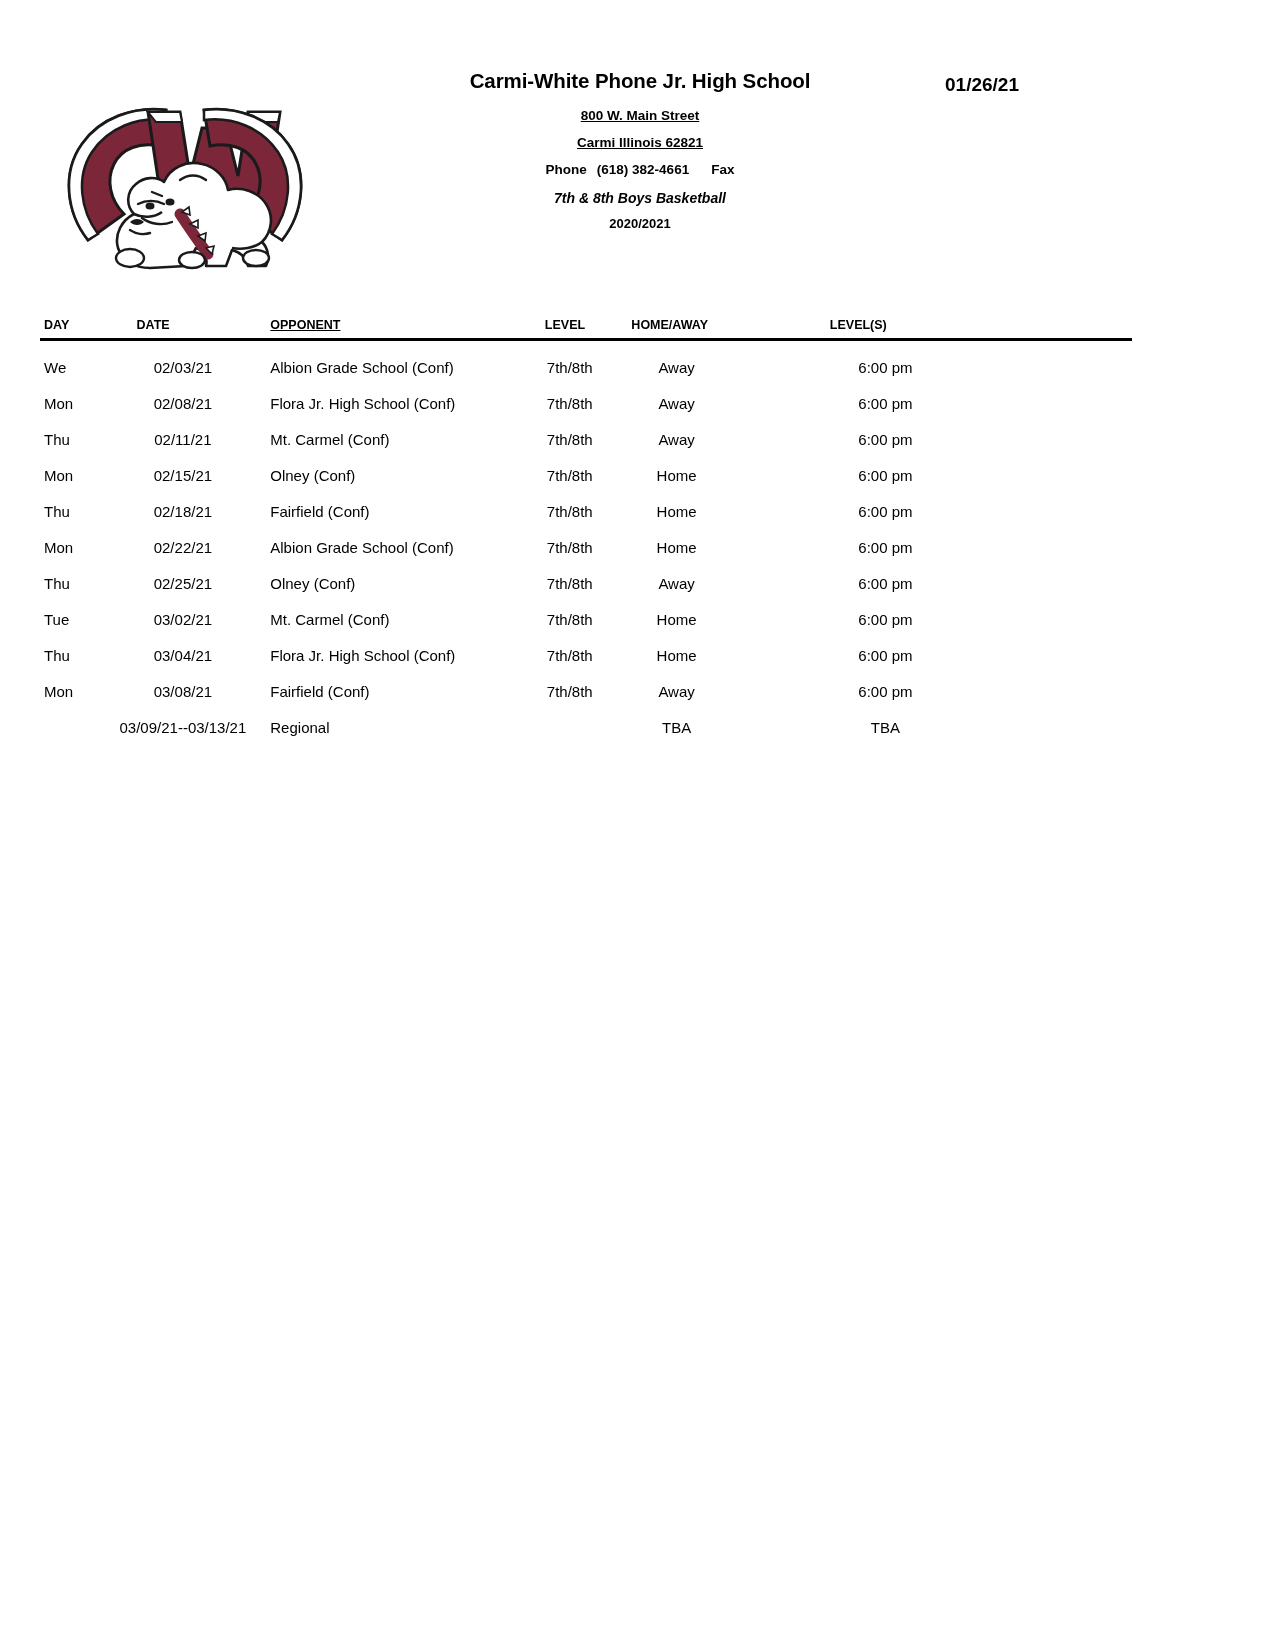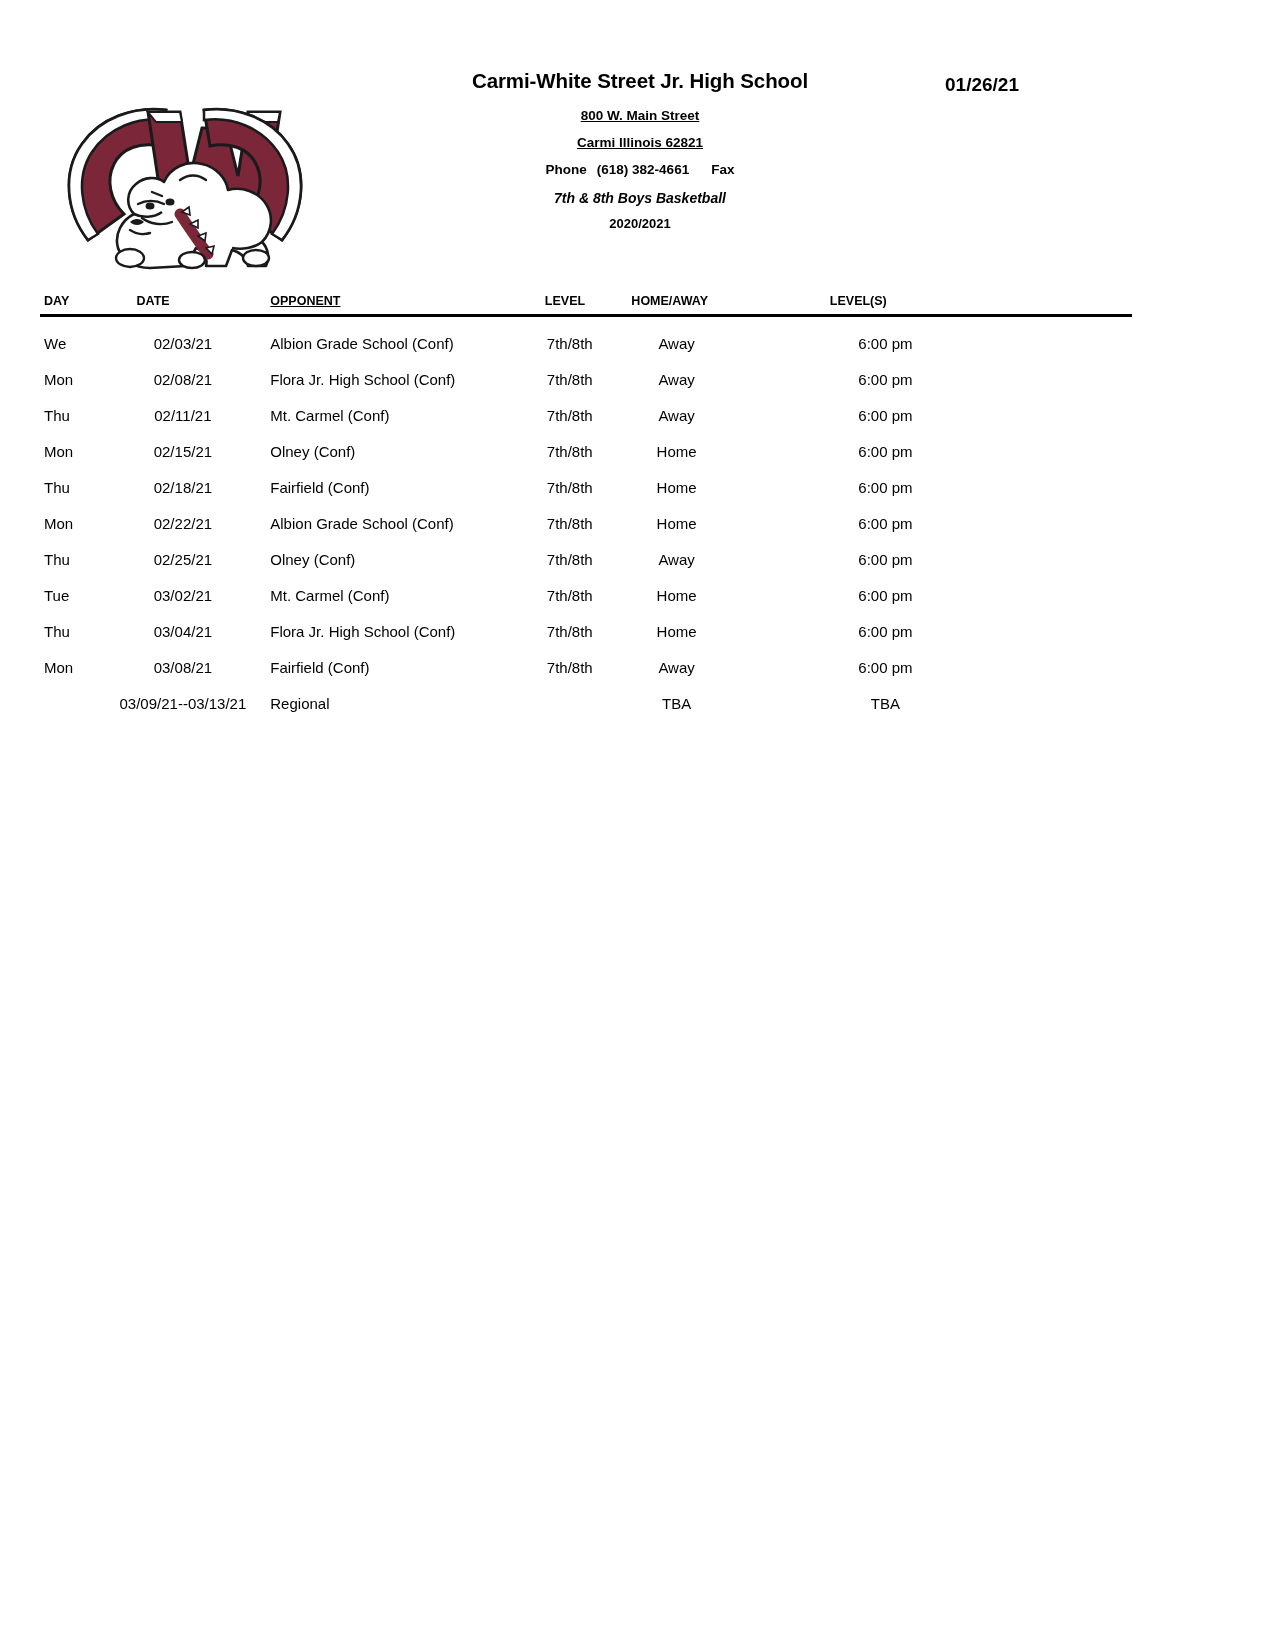--- a/index.html
+++ b/index.html
@@ -88,21 +88,21 @@
     left: 945px;
     top: 74px;
     font-size: 19px;
     font-weight: bold;
   }
 
   
   .sched {
     position: absolute;
     left: 40px;
-    top: 294px;
+    top: 318px;
     width: 1092px;
     border-collapse: collapse;
   }
   .sched th {
     font-size: 12.5px;
     font-weight: bold;
     text-align: left;
     padding: 0 0 6px 0;
     vertical-align: bottom;
     white-space: nowrap;
@@ -208,21 +208,21 @@
         <ellipse cx="100" cy="186" rx="14" ry="9"></ellipse>
         <ellipse cx="162" cy="188" rx="13" ry="8"></ellipse>
         <ellipse cx="226" cy="186" rx="13" ry="8"></ellipse>
       </g>
     </svg>
   </div>
 
   <div class="print-date">01/26/21</div>
 
   <div class="header">
-    <div class="school-name">Carmi-White Street Jr. High School</div>
+    <div class="school-name">Carmi-White Phone Jr. High School</div>
     <div class="addr-line">800  W. Main Street</div>
     <div class="addr-line">Carmi Illinois 62821</div>
     <div class="phone-line">
       <span>Phone</span><span class="gap"></span><span>(618) 382-4661</span><span class="gap2"></span><span>Fax</span>
     </div>
     <div class="doc-sub">7th &amp; 8th Boys Basketball</div>
     <div class="doc-season">2020/2021</div>
   </div>
 
   <table class="sched">

